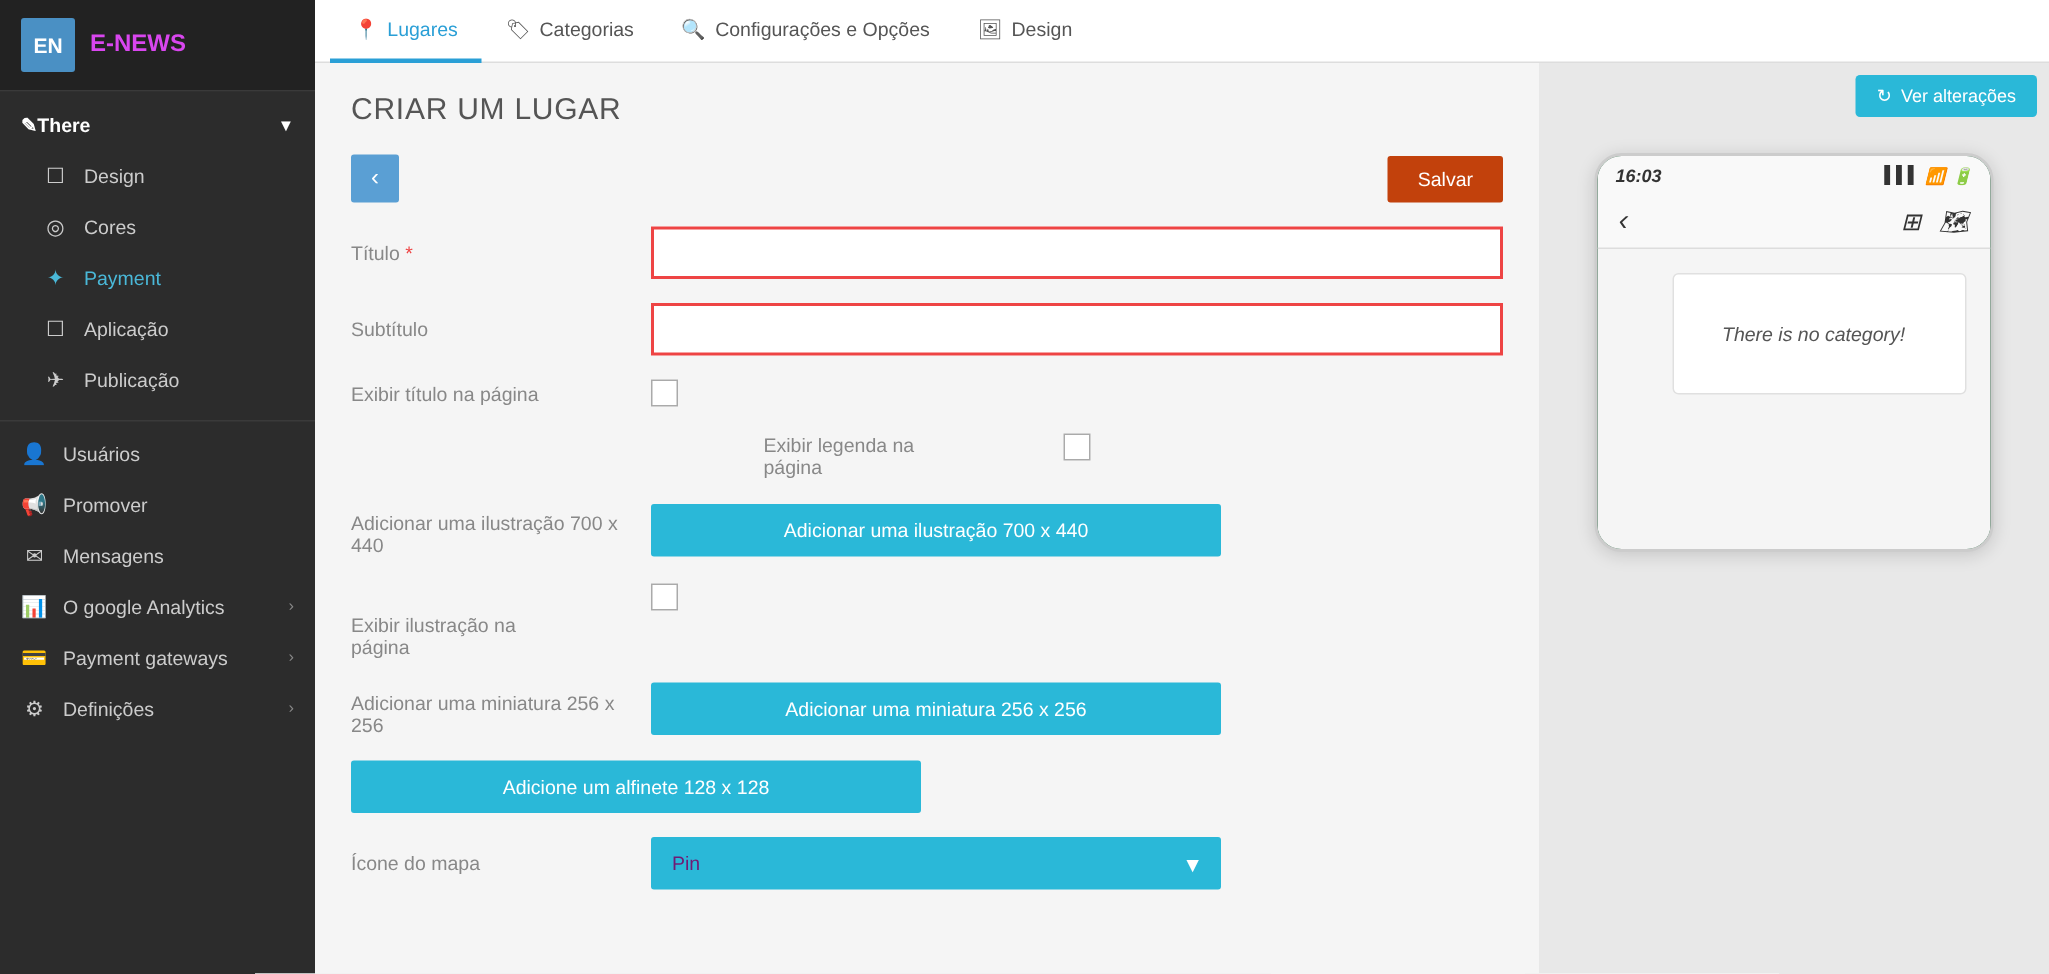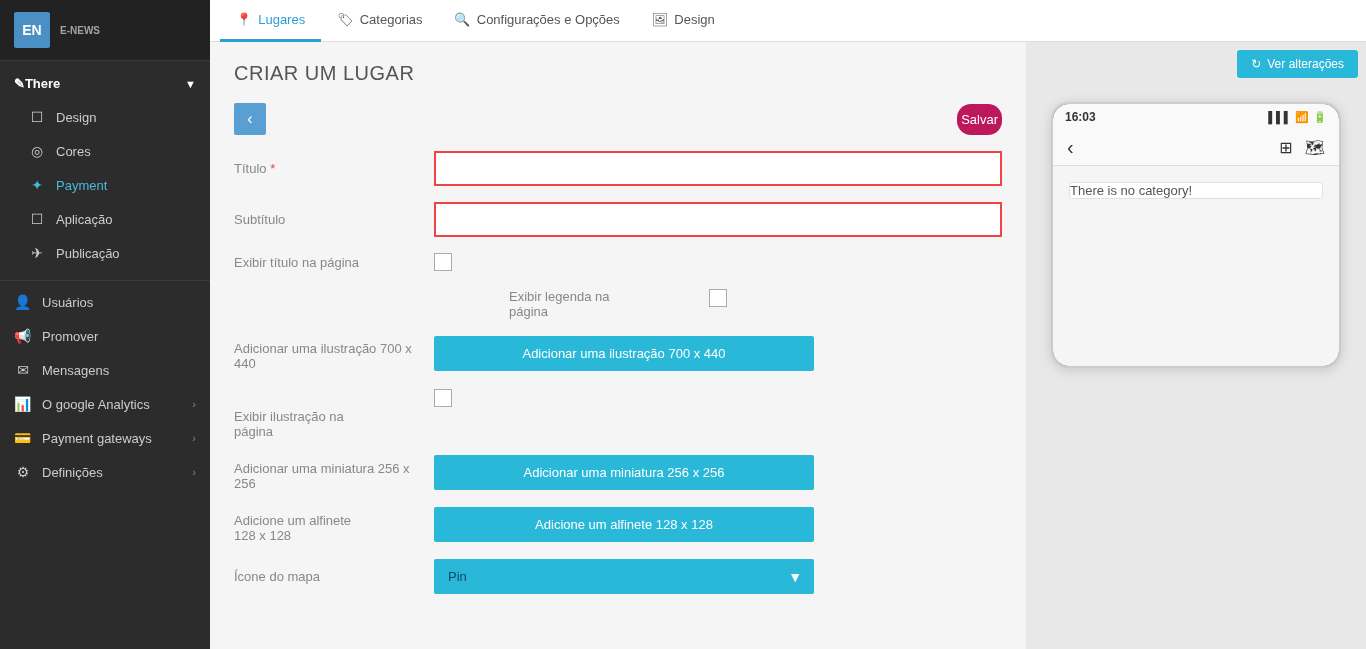--- a/index.html
+++ b/index.html
@@ -24,21 +24,21 @@
       border-bottom: 1px solid #3a3a3a;
     }
     .logo-icon {
       width: 36px; height: 36px;
       background: #4a90c4;
       display: flex; align-items: center; justify-content: center;
       color: white; font-weight: bold; font-size: 14px;
       margin-right: 10px;
       border-radius: 2px;
     }
-    .logo-text { color: #a3a3a3; font-size: 10px; font-weight: bold; }
+    .logo-text { color: #d946ef; font-size: 16px; font-weight: bold; }
 
     .sidebar-section {
       padding: 6px 0;
     }
     .sidebar-item {
       display: flex;
       align-items: center;
       padding: 9px 14px;
       cursor: pointer;
       color: #ccc;
@@ -134,28 +134,28 @@
       background: #5a9fd4;
       color: white;
       border: none;
       width: 32px; height: 32px;
       cursor: pointer;
       font-size: 16px;
       display: flex; align-items: center; justify-content: center;
       border-radius: 2px;
     }
     .btn-save {
-      background: #be185d;
-      color: white;
-      border: none;
-      padding: 8px 4px;
+      background: #c2410c;
+      color: white;
+      border: none;
+      padding: 8px 20px;
       cursor: pointer;
       font-size: 13px;
       margin-left: auto;
-      border-radius: 14px;
+      border-radius: 2px;
     }
 
     .form-row {
       display: flex;
       align-items: center;
       margin-bottom: 16px;
     }
     .form-label {
       width: 200px;
       min-width: 200px;
@@ -201,21 +201,21 @@
       border-radius: 2px;
     }
     .select-wrapper {
       position: relative;
       width: 380px;
     }
     .select-wrapper select {
       width: 100%;
       padding: 10px 14px;
       background: #2ab8d8;
-      color: #0c4a6e;
+      color: #701a75;
       border: none;
       font-size: 13px;
       appearance: none;
       -webkit-appearance: none;
       cursor: pointer;
       border-radius: 2px;
     }
     .select-wrapper .chevron {
       position: absolute;
       right: 12px;
@@ -247,27 +247,28 @@
       border: none;
       padding: 7px 14px;
       font-size: 12px;
       cursor: pointer;
       border-radius: 3px;
       display: flex; align-items: center; gap: 6px;
     }
 
     
     .phone-mockup {
-      width: 290px;
+      width: 266px;
       border: 2px solid #ccc;
       border-radius: 18px;
       background: #14532d;
       overflow: hidden;
       margin-top: 50px;
       box-shadow: 0 2px 12px rgba(0,0,0,0.15);
+      font-style: italic;
     }
     .phone-status-bar {
       background: #f9f9f9;
       display: flex;
       justify-content: flex-end;
       align-items: center;
       padding: 6px 12px;
       font-size: 11px;
       color: #333;
       gap: 4px;
@@ -285,23 +286,24 @@
     .phone-nav .icons { display: flex; gap: 12px; font-size: 16px; color: #333; }
     .phone-content {
       padding: 16px;
       background: #f5f5f5;
       min-height: 200px;
     }
     .phone-message-box {
       background: white;
       border: 1px solid #e0e0e0;
       border-radius: 4px;
-      padding: 0;
+      padding: 32px;
       color: #555;
       font-size: 13px;
+      margin-left: 34px;
     }
 
     .sidebar-divider {
       border: none;
       border-top: 1px solid #3a3a3a;
       margin: 4px 0;
     }
   </style>
 </head>
 <body>
@@ -439,21 +441,20 @@
         <div class="form-label" style="padding-top:2px;margin-top:20px;">Exibir ilustração na<br>página</div>
         <input type="checkbox" class="checkbox-input" style="margin-top: 2px;">
       </div>
 
       <div class="form-row" style="align-items:flex-start;">
         <div class="form-label" style="padding-top:6px;">Adicionar uma miniatura 256 x 256</div>
         <button class="btn-upload">Adicionar uma miniatura 256 x 256</button>
       </div>
 
       <div class="form-row" style="align-items:flex-start;">
-        <div class="form-label" style="padding-top:6px;">Adicione um alfinete<br>128 x 128</div>
         <button class="btn-upload">Adicione um alfinete 128 x 128</button>
       </div>
 
       <div class="form-row">
         <div class="form-label">Ícone do mapa</div>
         <div class="select-wrapper">
           <select>
             <option>Pin</option>
           </select>
           <span class="chevron">▼</span>

